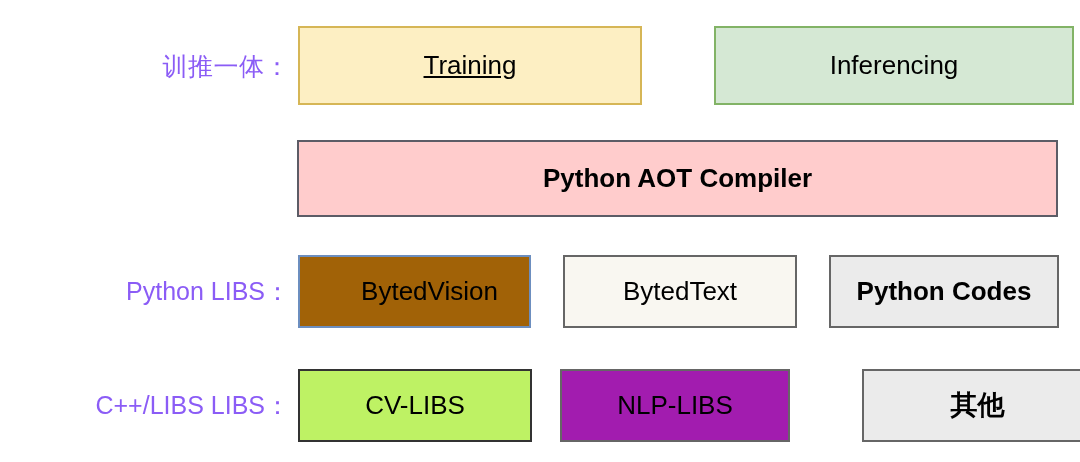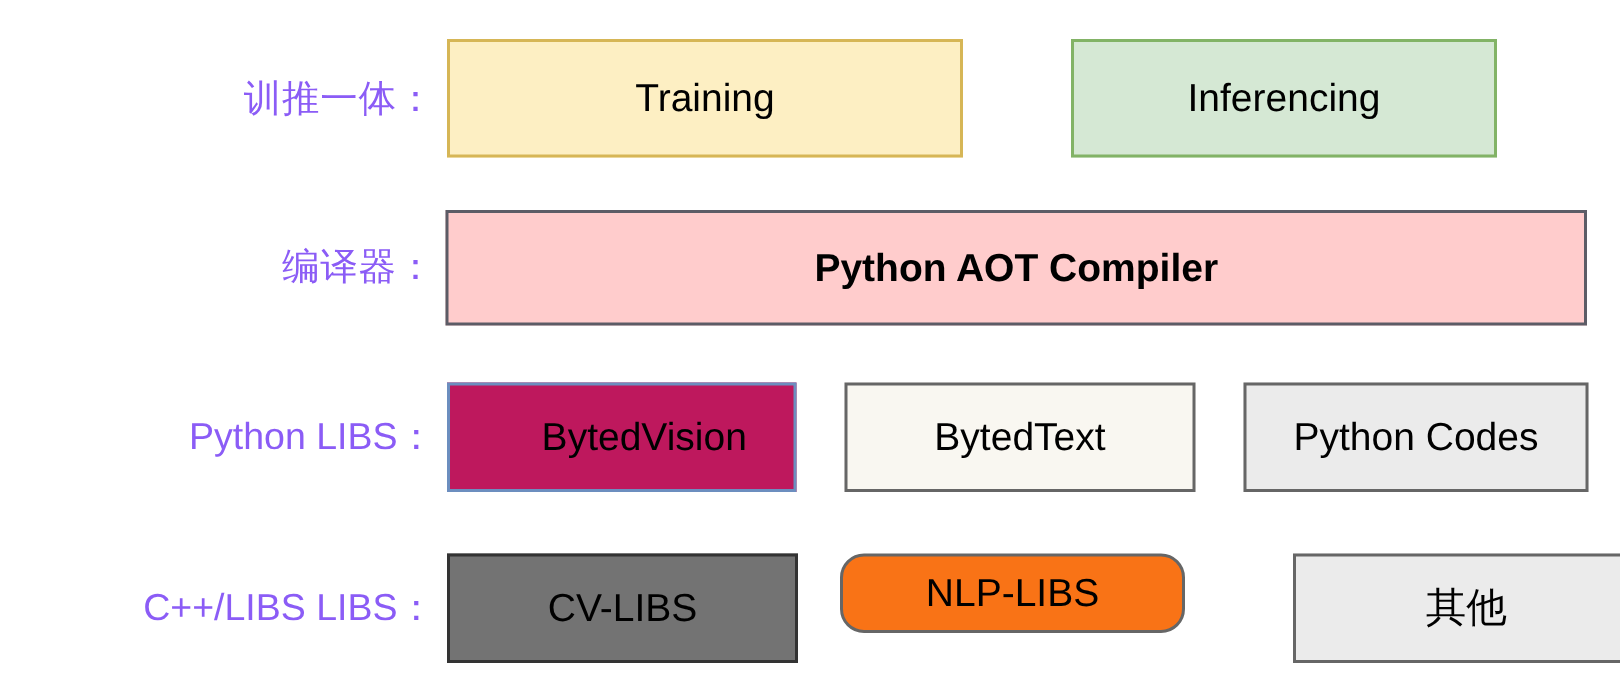--- a/index.html
+++ b/index.html
@@ -40,70 +40,69 @@
     justify-content: center;
     color: #000000;
     font-size: 26px;
     line-height: 1.1;
     white-space: nowrap;
     font-family: "Liberation Sans", "DejaVu Sans", sans-serif;
   }
   .box.cjk-box {
     font-size: 27px;
   }
-  .box-training   { border: 2px solid #d6b656; background: #fdefc3; }
+  .box-training   { border: 2px solid #d6b656; background: #fdefc3; text-decoration: underline; }
   .box-inferencing{ border: 2px solid #82b366; background: #d5e8d4; }
   .box-compiler   { border: 2px solid #5c5c66; background: #ffcccc; }
   .box-pylib-blue { border: 2px solid #6c8ebf; background: #dce7fb; }
   .box-beige      { border: 2px solid #666666; background: #f9f7f1; justify-content: center; }
-  .box-gray       { border: 2px solid #ec4899; background: #ebebeb; }
+  .box-gray       { border: 2px solid #ec4899; background: #ebebeb; font-weight: bold; }
   .box-cuda-blue  { border: 2px solid #333333; background: #cce3fa; }
 </style>
 </head>
 <body>
 
 <div id="diagram" style="background: rgb(255, 255, 255);">
 
   <div class="row-label cjk" style="right:790px; top:54px;">训推一体：</div>
 
   <div class="box box-training" style="left: 298px; top: 26px; width: 344px; height: 79px; background-color: rgb(253, 239, 195); border-color: rgb(214, 182, 86);">
     <span>Training</span>
   </div>
 
-  <div class="box box-inferencing" style="left: 714px; top: 26px; width: 284px; height: 79px; background-color: rgb(213, 232, 212); border-color: rgb(130, 179, 102);">
+  <div class="box box-inferencing" style="left: 714px; top: 26px; width: 360px; height: 79px; background-color: rgb(213, 232, 212); border-color: rgb(130, 179, 102);">
     <span>Inferencing</span>
   </div>
 
-  <div class="row-label cjk" style="right:790px; top:166px;">编译器：</div>
 
   <div class="box box-compiler" style="left: 297px; top: 140px; width: 761px; height: 77px; background-color: rgb(255, 204, 204); border-color: rgb(92, 92, 102); font-weight: bold;">
     <span>Python AOT Compiler</span>
   </div>
 
   <div class="row-label" style="right:790px; top:279px;">Python LIBS：</div>
 
-  <div class="box box-pylib-blue" style="left: 298px; top: 255px; width: 233px; height: 73px; background-color: #be185d; border-color: rgb(108, 142, 191); padding-left: 30px;">
+  <div class="box box-pylib-blue" style="left: 298px; top: 255px; width: 233px; height: 73px; background-color: #a16207; border-color: rgb(108, 142, 191); padding-left: 30px;">
     <span>BytedVision</span>
   </div>
 
   <div class="box box-beige" style="left: 563px; top: 255px; width: 234px; height: 73px; background-color: rgb(249, 247, 241); border-color: rgb(102, 102, 102);">
     <span>BytedText</span>
   </div>
 
   <div class="box box-gray" style="left: 829px; top: 255px; width: 230px; height: 73px; background-color: rgb(235, 235, 235); border-color: rgb(102, 102, 102);">
     <span>Python Codes</span>
   </div>
 
   <div class="row-label" style="right:790px; top:393px;">C++/LIBS LIBS：</div>
 
-  <div class="box box-cuda-blue" style="left: 298px; top: 369px; width: 234px; height: 73px; background-color: #737373; border-color: rgb(51, 51, 51);">
+  <div class="box box-cuda-blue" style="left: 298px; top: 369px; width: 234px; height: 73px; background-color: #bef264; border-color: rgb(51, 51, 51);">
     <span>CV-LIBS</span>
   </div>
 
-  <div class="box box-beige" style="left: 560px; top: 369px; width: 230px; height: 53px; background-color: #f97316; border-color: rgb(102, 102, 102); border-radius: 16px;">
+  <div class="box box-beige" style="left: 560px; top: 369px; width: 230px; height: 73px; background-color: #a21caf; border-color: rgb(102, 102, 102);">
     <span>NLP-LIBS</span>
   </div>
 
   <div class="box box-gray cjk-box" style="left: 822px; top: 369px; width: 231px; height: 73px; background-color: rgb(235, 235, 235); border-color: rgb(102, 102, 102); margin-left: 40px;">
     <span>其他</span>
   </div>
 
 </div>
 
 </body></html>

